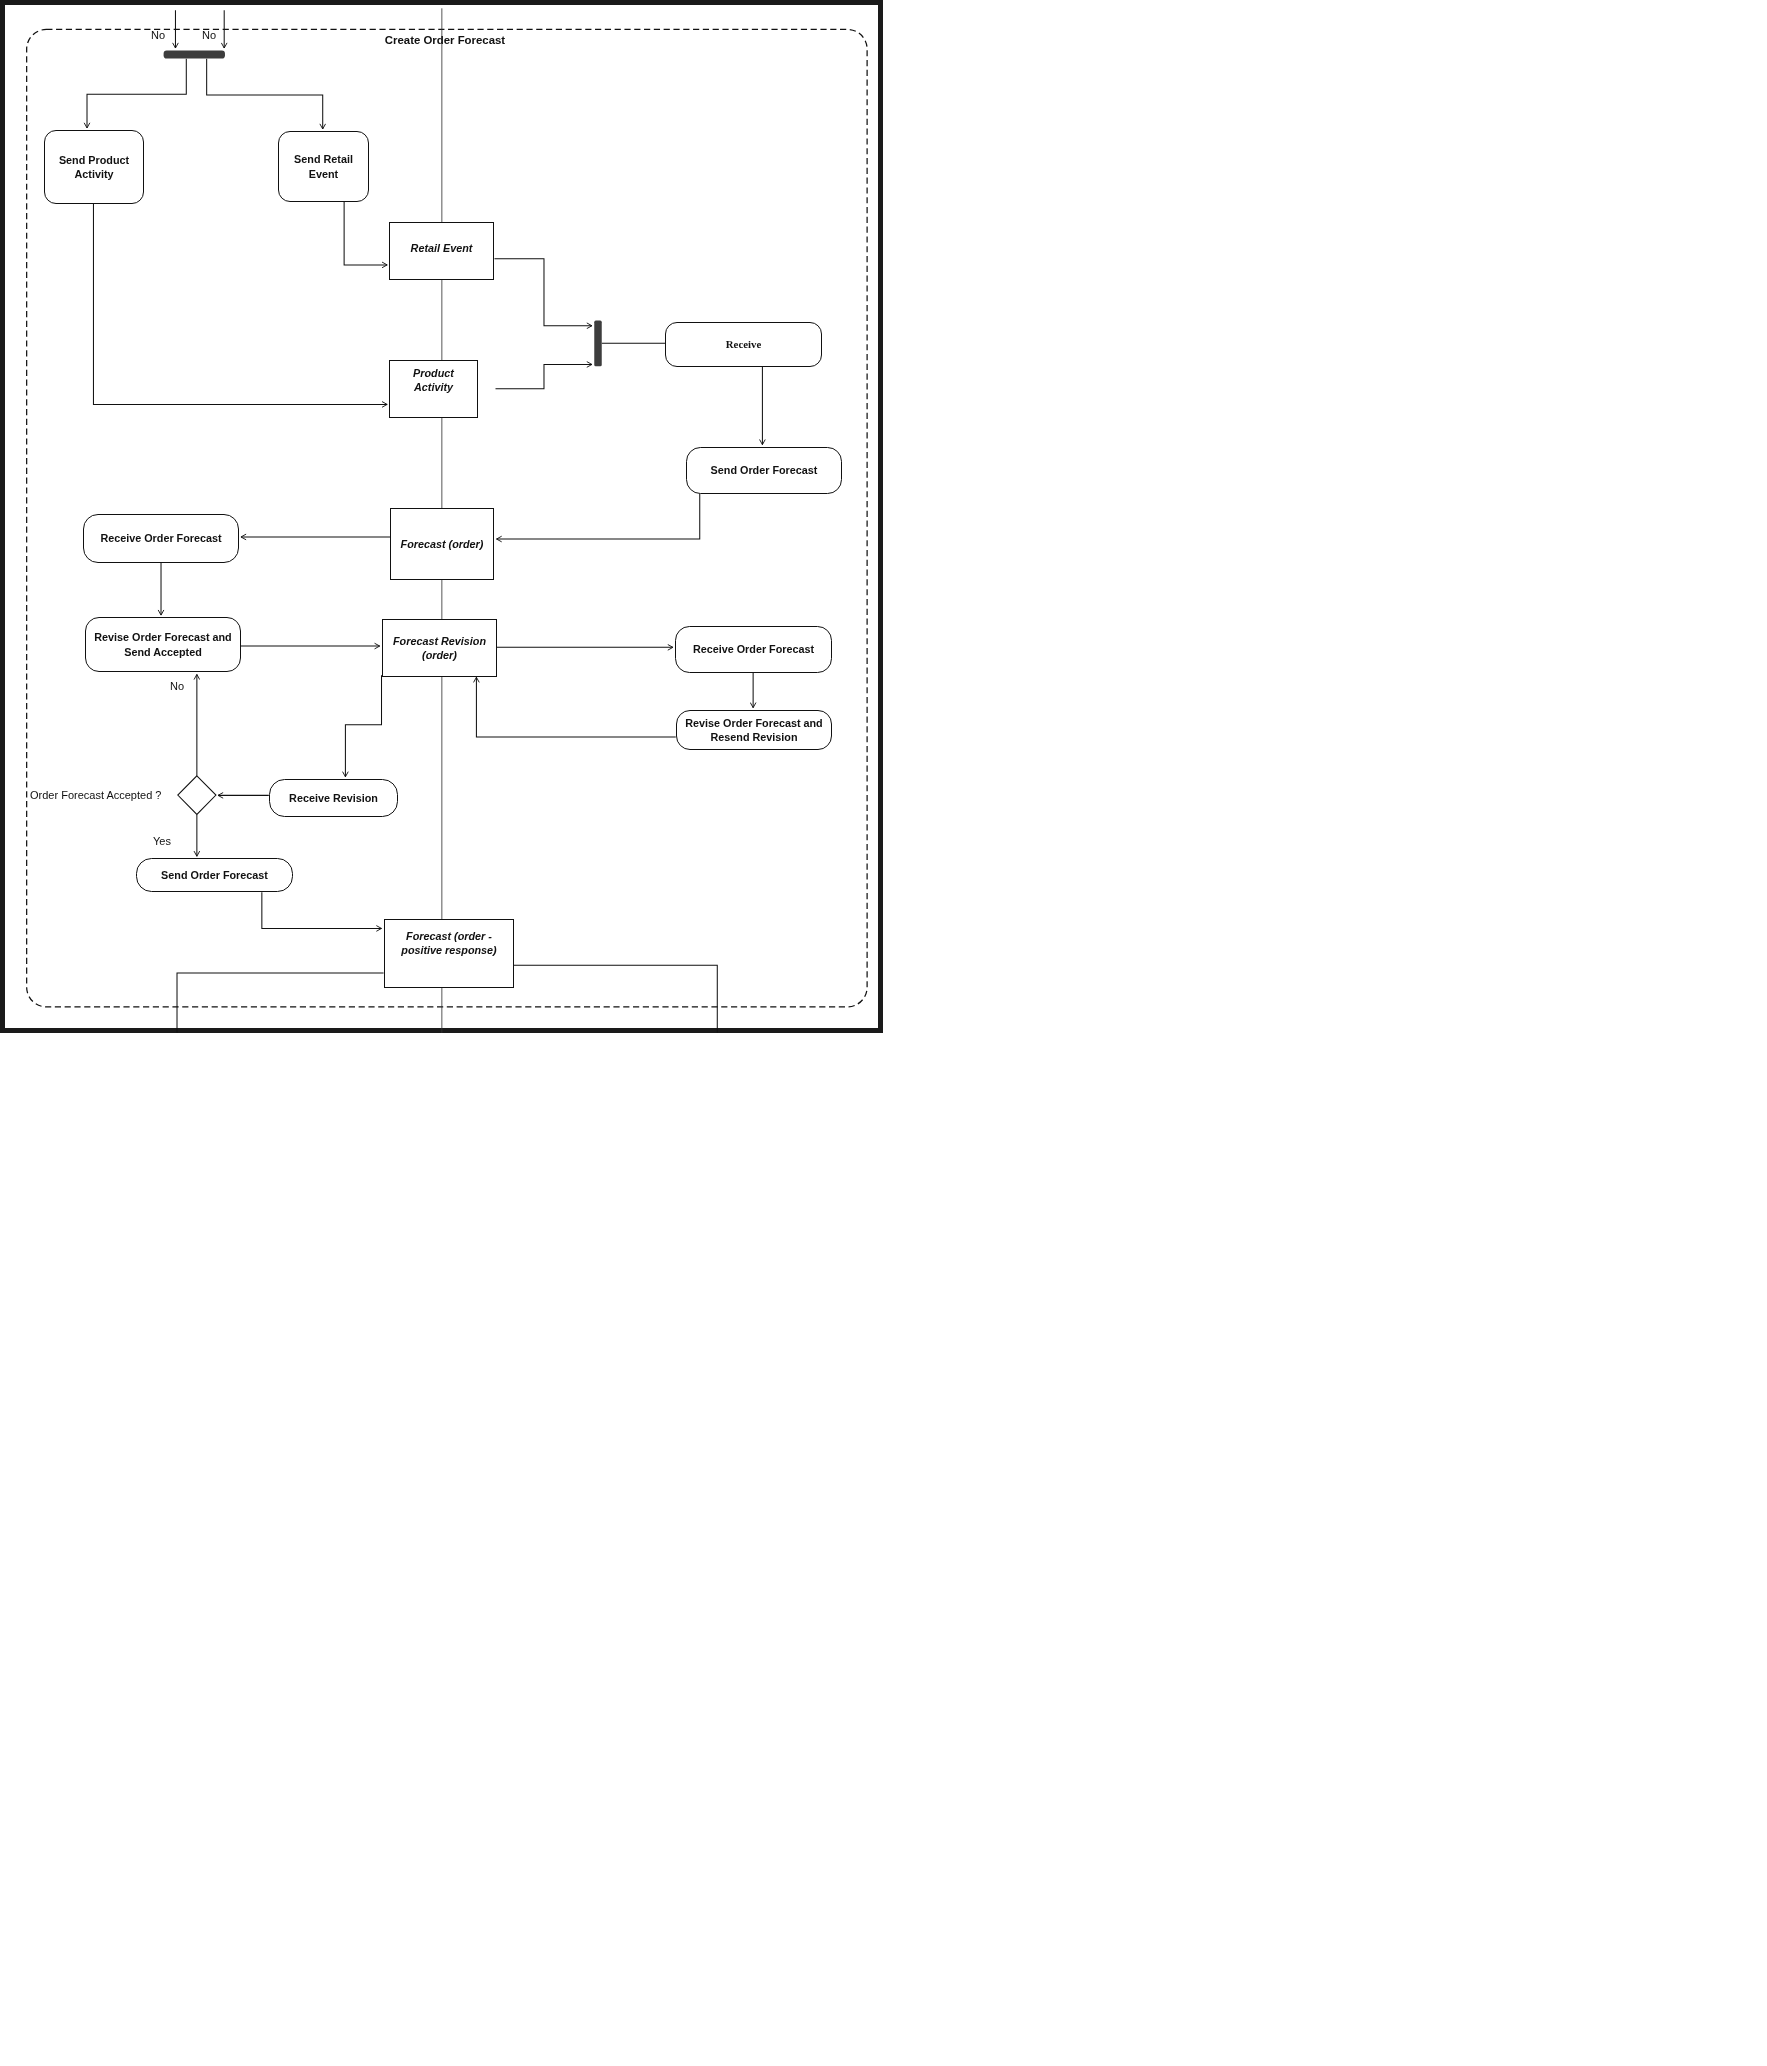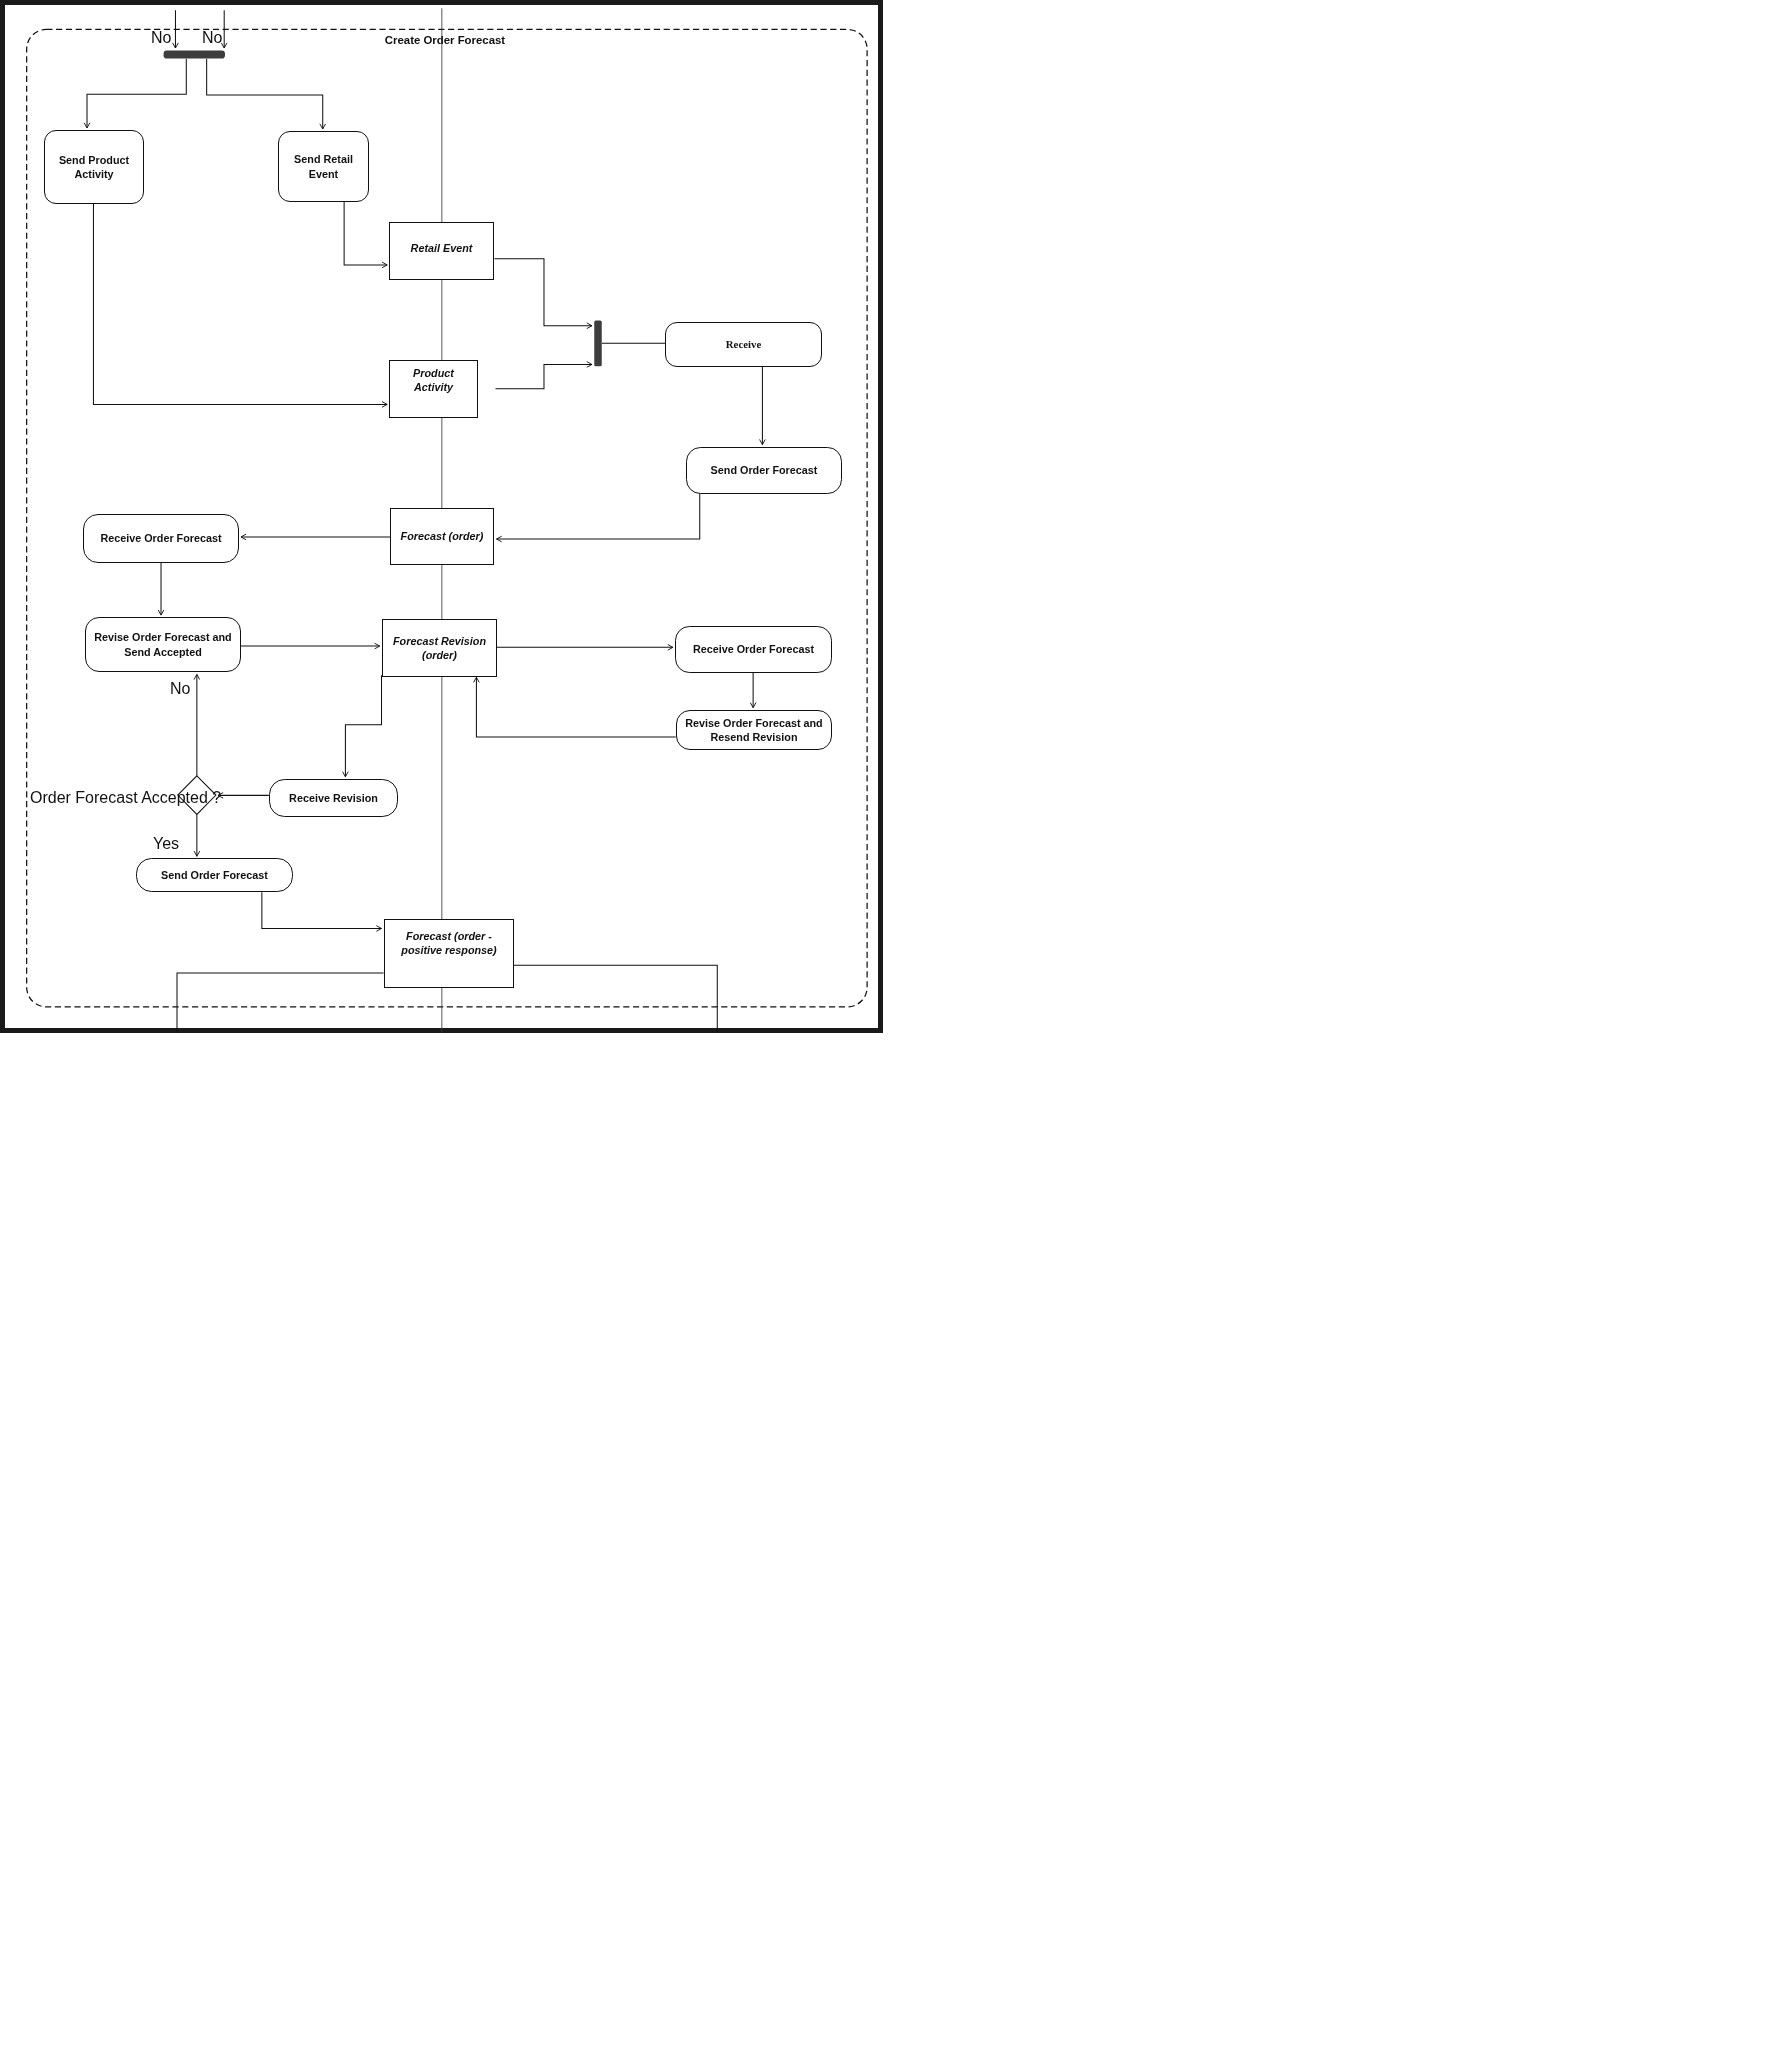--- a/index.html
+++ b/index.html
@@ -3,21 +3,21 @@
 <meta charset="utf-8">
 <style>
   html,body{margin:0;padding:0;background:#fff;}
   body{width:883px;height:1033px;position:relative;font-family:"Liberation Sans",sans-serif;color:#111;}
   .page{position:absolute;inset:0;background:#fff;border:5.7px solid #1a1a1a;box-sizing:border-box;}
   svg.layer{position:absolute;left:0;top:0;width:883px;height:1033px;}
   .node{position:absolute;display:flex;align-items:center;justify-content:center;text-align:center;
         background:#fff;box-sizing:border-box;font-weight:bold;font-size:10.8px;line-height:1.32;}
   .rounded{border:1.3px solid #111;border-radius:13.4px;padding:2.1px 8.3px;}
   .rect{border:1.8px solid #111;font-style:italic;padding:2.1px 5.2px;}
-  .lbl{position:absolute;font-size:16px;font-weight:normal;white-space:nowrap;text-align:center;}
+  .lbl{position:absolute;font-size:11px;font-weight:normal;white-space:nowrap;text-align:center;}
   .title{position:absolute;font-size:11.4px;font-weight:bold;transform:translateX(-50%);white-space:nowrap;}
 </style>
 </head>
 <body>
 
 <div class="page">
 
   <svg class="layer" viewBox="0 0 1712 2002">
     <defs>
       <marker id="arrow" viewBox="0 0 14 14" refX="12" refY="7" markerWidth="14" markerHeight="14" markerUnits="userSpaceOnUse" orient="auto-start-reverse">
@@ -111,21 +111,21 @@
     </div>
 
   <div class="node rect" style="left:384px;top:217px;width:105px;height:58px;padding-bottom:7.2px;">
     <span>Retail Event</span>
     </div>
 
   <div class="node rect" style="left:384px;top:355px;width:89px;height:58px;padding-bottom:20.6px;">
     <span>Product Activity</span>
     </div>
 
-  <div class="node rect" style="left:385px;top:503px;width:104px;height:57px;">
+  <div class="node rect" style="left:385px;top:503px;width:104px;height:72px;">
     <span>Forecast (order)</span>
     </div>
 
   <div class="node rect" style="left:377px;top:614px;width:115px;height:58px;">
     <span>Forecast Revision (order)</span>
     </div>
 
   <div class="node rect" style="left:379px;top:914px;width:130px;height:69px;padding-bottom:23px;">
     <span>Forecast (order - positive response)</span>
     </div>

